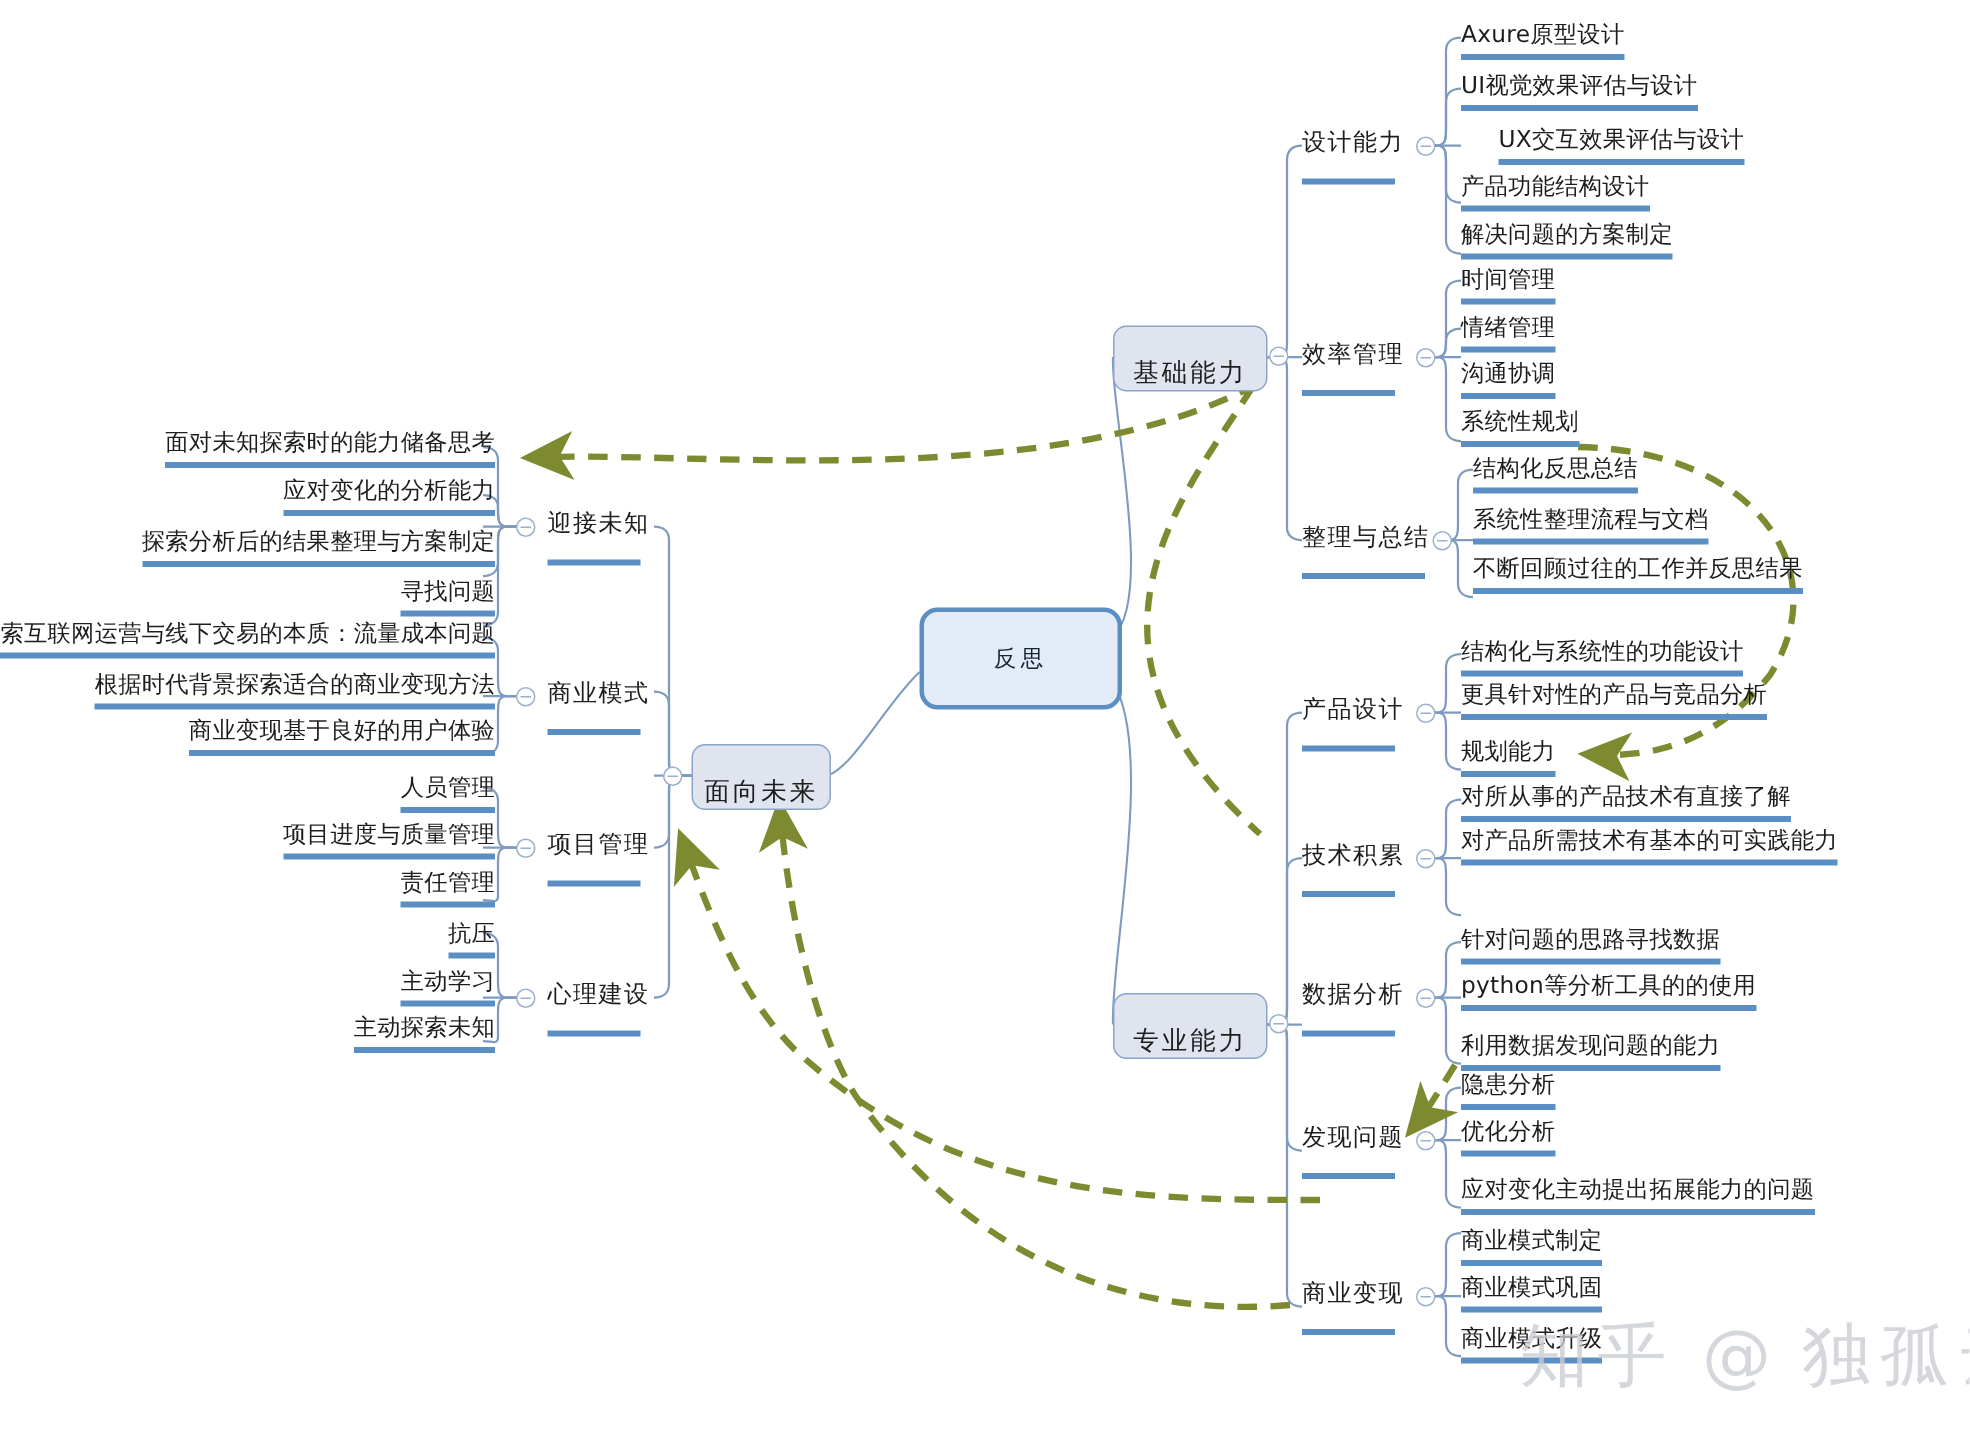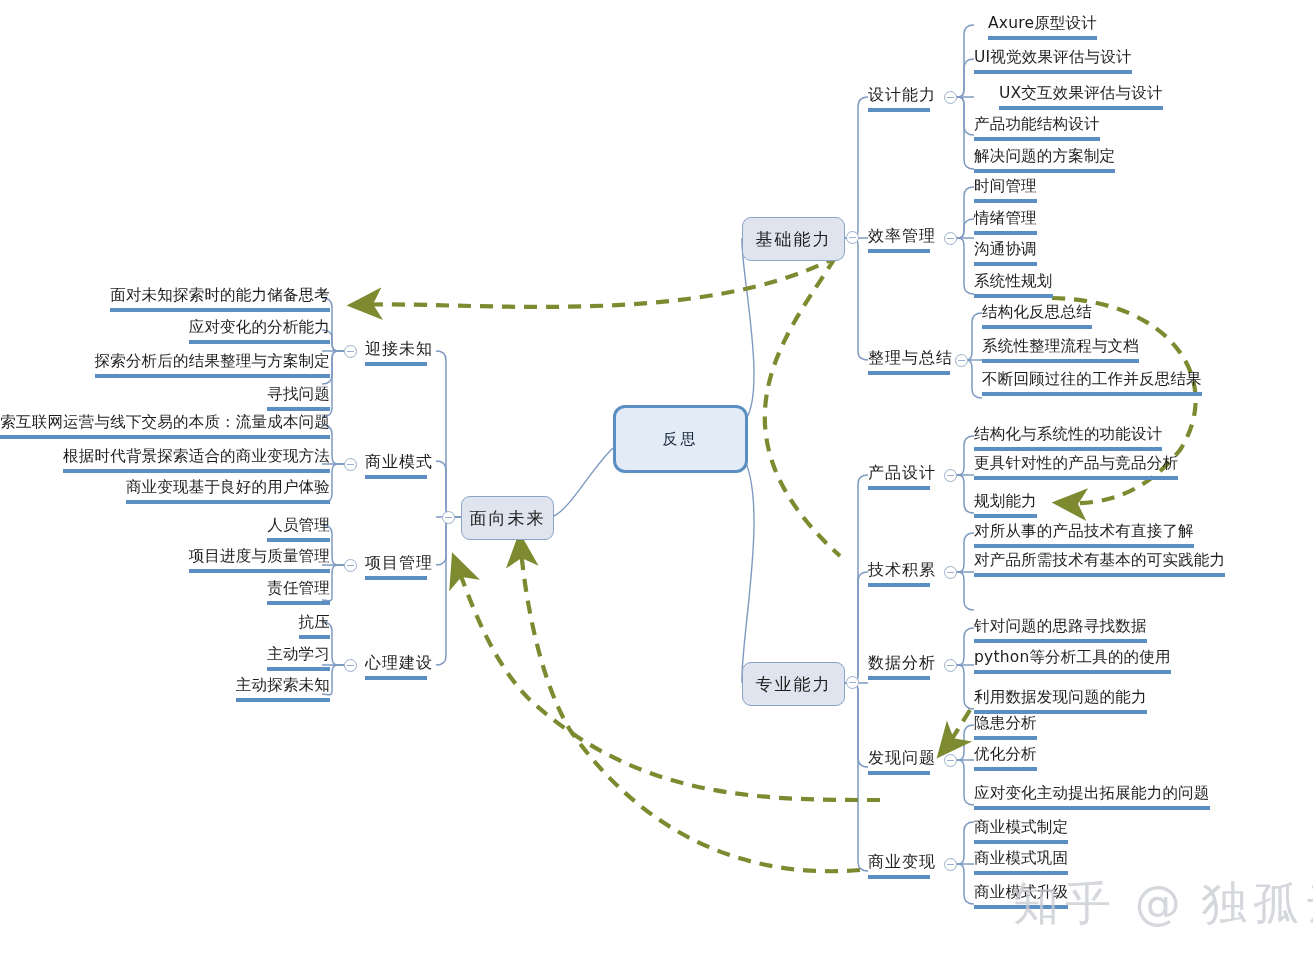--- a/index.html
+++ b/index.html
@@ -25,35 +25,35 @@
   .leaf.r{ text-align:left; }
   .leaf.l{ text-align:right; }
 
   
   .blabel{
     position:absolute;
     font-size:16px;
     line-height:20px;
     white-space:nowrap;
     color:#1d1d1d;
-    padding-bottom:3px;
+    padding-bottom:14px;
     border-bottom:4px solid #5b8fc4;
     letter-spacing:1px;
   }
 
   
   .mainnode{
     position:absolute;
     background:#dfe4ee;
     border:1.6px solid #8aa4c8;
     border-radius:9px;
     font-size:17px;
     letter-spacing:2px;
     color:#1d1d1d;
-    display:flex;align-items:center;justify-content:center;
+    display:flex;align-items:flex-end;justify-content:center;
     white-space:nowrap;
   }
 
   
   .root{
     position:absolute;
     background:#e3ecf6;
     border:3px solid #5b8fc4;
     border-radius:12px;
     font-size:15px;
@@ -210,21 +210,21 @@
   <div class="toggle" style="left:846px;top:676px;"></div>
 
   <div class="mainnode" style="left:461px;top:496px;width:91px;height:42px;">
     <span>面向未来</span>
   </div>
   <div class="toggle" style="left:442px;top:511px;"></div>
 
   <div class="blabel" style="left:868px;top:85px;width:62px;">设计能力</div>
   <div class="toggle" style="left:944px;top:91px;"></div>
 
-  <div class="leaf r" style="left:974px;top:14px;margin-left:14px;">Axure原型设计</div>
+  <div class="leaf r" style="left:974px;top:14px;">Axure原型设计</div>
   <div class="leaf r" style="left:974px;top:48px;">UI视觉效果评估与设计</div>
   <div class="leaf r" style="left:999px;top:84px;">UX交互效果评估与设计</div>
   <div class="leaf r" style="left:974px;top:115px;">产品功能结构设计</div>
   <div class="leaf r" style="left:974px;top:147px;">解决问题的方案制定</div>
 
   <div class="blabel" style="left:868px;top:226px;width:62px;">效率管理</div>
   <div class="toggle" style="left:944px;top:232px;"></div>
 
   <div class="leaf r" style="left:974px;top:177px;">时间管理</div>
   <div class="leaf r" style="left:974px;top:209px;">情绪管理</div>

